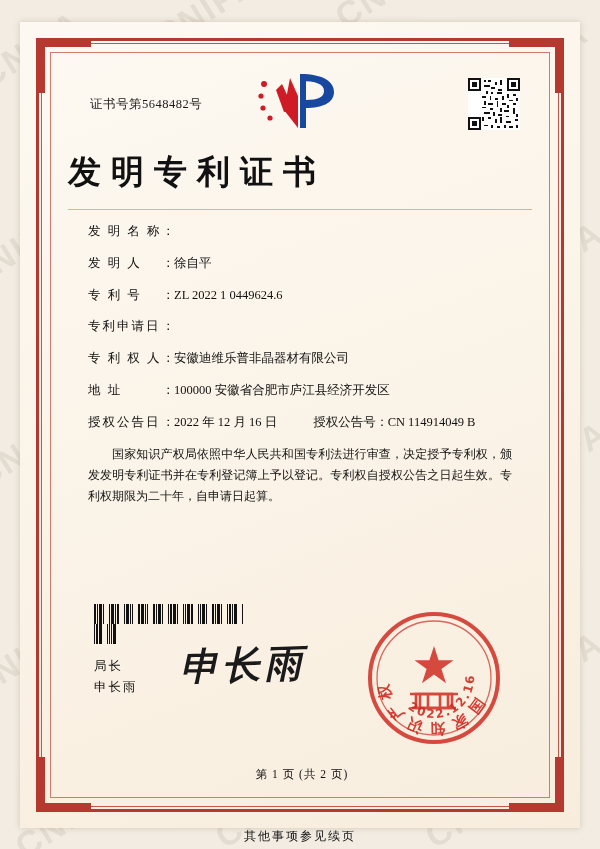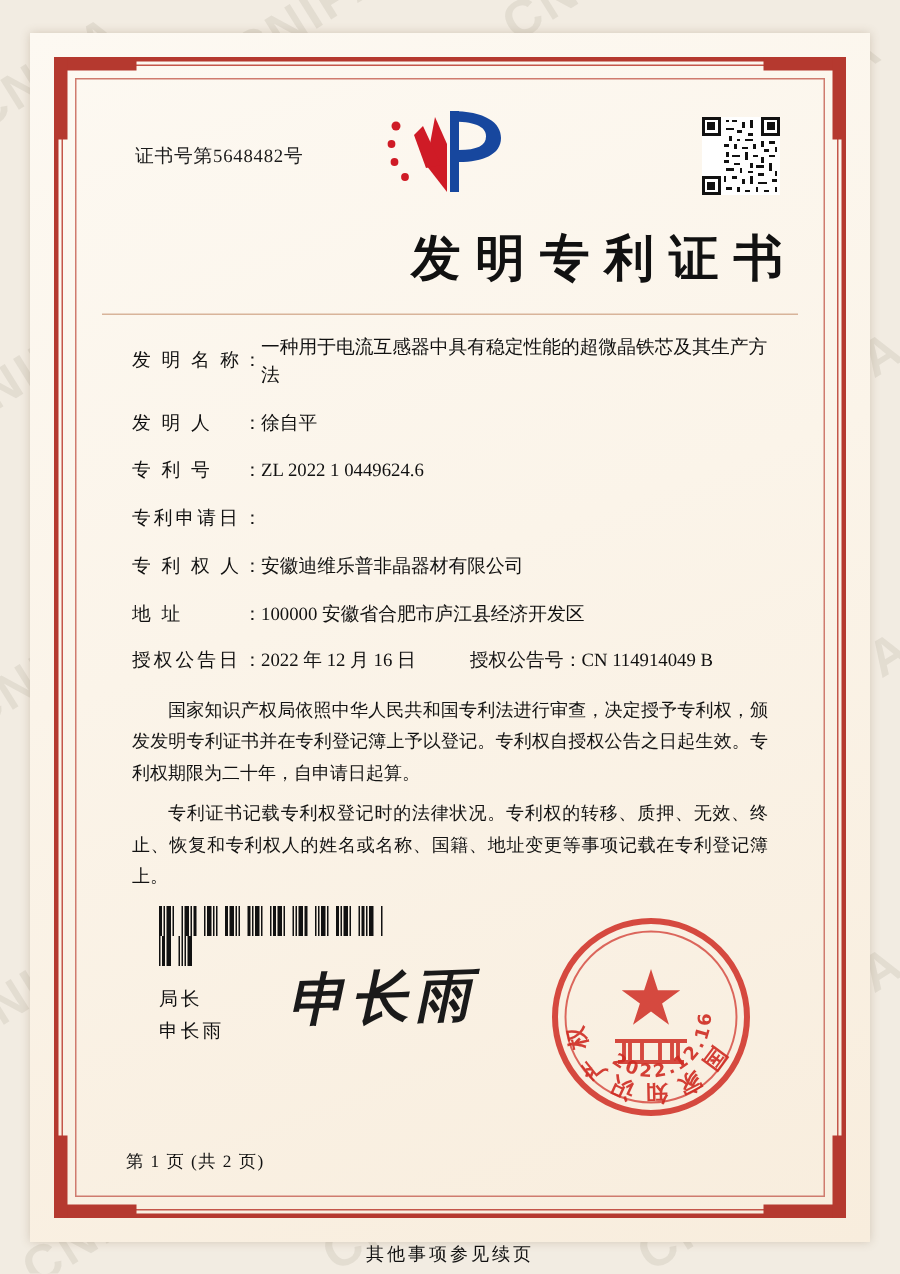--- a/index.html
+++ b/index.html
@@ -72,21 +72,21 @@
     position:absolute;left:50%;top:0;transform:translateX(-50%);
     width:92px;height:62px;
   }
   .qr{
     position:absolute;right:12px;top:8px;
     width:52px;height:52px;
     background:#fff;
   }
   
   .title{
-    text-align:right;
+    text-align:left;
     font-size:33px;
     letter-spacing:10px;
     color:#111;
     font-weight:bold;
     margin:6px 0 4px 0;
     font-family:"DejaVu Serif",serif;
   }
   .title-rule{
     width:100%;height:1px;background:#d8b49a;margin:14px 0 8px 0;
   }
@@ -117,21 +117,21 @@
     font-size:12px;
     line-height:1.75;
     text-align:justify;
     text-indent:24px;
     color:#131313;
     margin:0 20px 6px 20px;
   }
   .para.first{margin-top:12px;font-family:Liberation Serif, serif;}
   
   .bottom{
-    position:absolute;left:16px;right:0;bottom:0;height:190px;
+    position:absolute;left:4px;right:0;bottom:0;height:190px;
   }
   .barcode{
     position:absolute;left:22px;top:6px;
     width:150px;height:20px;
   }
   .barcode span{
     display:inline-block;width:1px;height:20px;background:#111;margin-right:1px;
     vertical-align:top;
   }
   .sig-block{
@@ -145,21 +145,21 @@
     font-weight:bold;font-style:italic;
     letter-spacing:4px;
     transform:rotate(-2deg);
   }
   .seal{
     position:absolute;right:28px;top:10px;
     width:140px;height:140px;
   }
   .page-no{
     position:absolute;left:0;right:0;bottom:6px;
-    font-size:11.5px;color:#111;letter-spacing:1px;
+    text-align:center;font-size:11.5px;color:#111;letter-spacing:1px;
   }
   .footnote{
     position:absolute;left:0;right:0;bottom:4px;
     text-align:center;font-size:12px;color:#111;letter-spacing:2px;
     z-index:3;
   }
 </style>
 </head>
 <body>
 
@@ -281,21 +281,20 @@
     </div>
 
     <div class="title">发明专利证书</div>
     <div class="title-rule"></div>
 
     <div class="fields">
 
       <div class="frow">
         <div class="flabel">发 明 名 称</div>
         <div class="fcolon">：</div>
-        <div class="fval">一种用于电流互感器中具有稳定性能的超微晶铁芯及其生产方法</div>
       </div>
 
       <div class="frow">
         <div class="flabel">发 明 人</div>
         <div class="fcolon">：</div>
         <div class="fval">徐自平</div>
       </div>
 
       <div class="frow">
         <div class="flabel">专 利 号</div>
@@ -325,21 +324,20 @@
         <div class="fcolon">：</div>
         <div class="fval">2022 年 12 月 16 日</div>
         <div class="second-label">授权公告号</div>
         <div class="fcolon">：</div>
         <div class="fval">CN 114914049 B</div>
       </div>
 
     </div>
 
     <p class="para first">国家知识产权局依照中华人民共和国专利法进行审查，决定授予专利权，颁发发明专利证书并在专利登记簿上予以登记。专利权自授权公告之日起生效。专利权期限为二十年，自申请日起算。</p>
-    <p class="para">专利证书记载专利权登记时的法律状况。专利权的转移、质押、无效、终止、恢复和专利权人的姓名或名称、国籍、地址变更等事项记载在专利登记簿上。</p>
 
     <div class="bottom">
 
       <div class="barcode">
         <span style="width:2px"></span><span></span><span style="width:3px"></span><span></span>
         <span style="width:1px"></span><span style="width:3px"></span><span></span><span style="width:2px"></span>
         <span></span><span style="width:3px"></span><span style="width:1px"></span><span></span>
         <span style="width:2px"></span><span style="width:3px"></span><span></span><span></span>
         <span style="width:2px"></span><span></span><span style="width:3px"></span><span style="width:1px"></span>
         <span></span><span style="width:2px"></span><span style="width:3px"></span><span></span>

